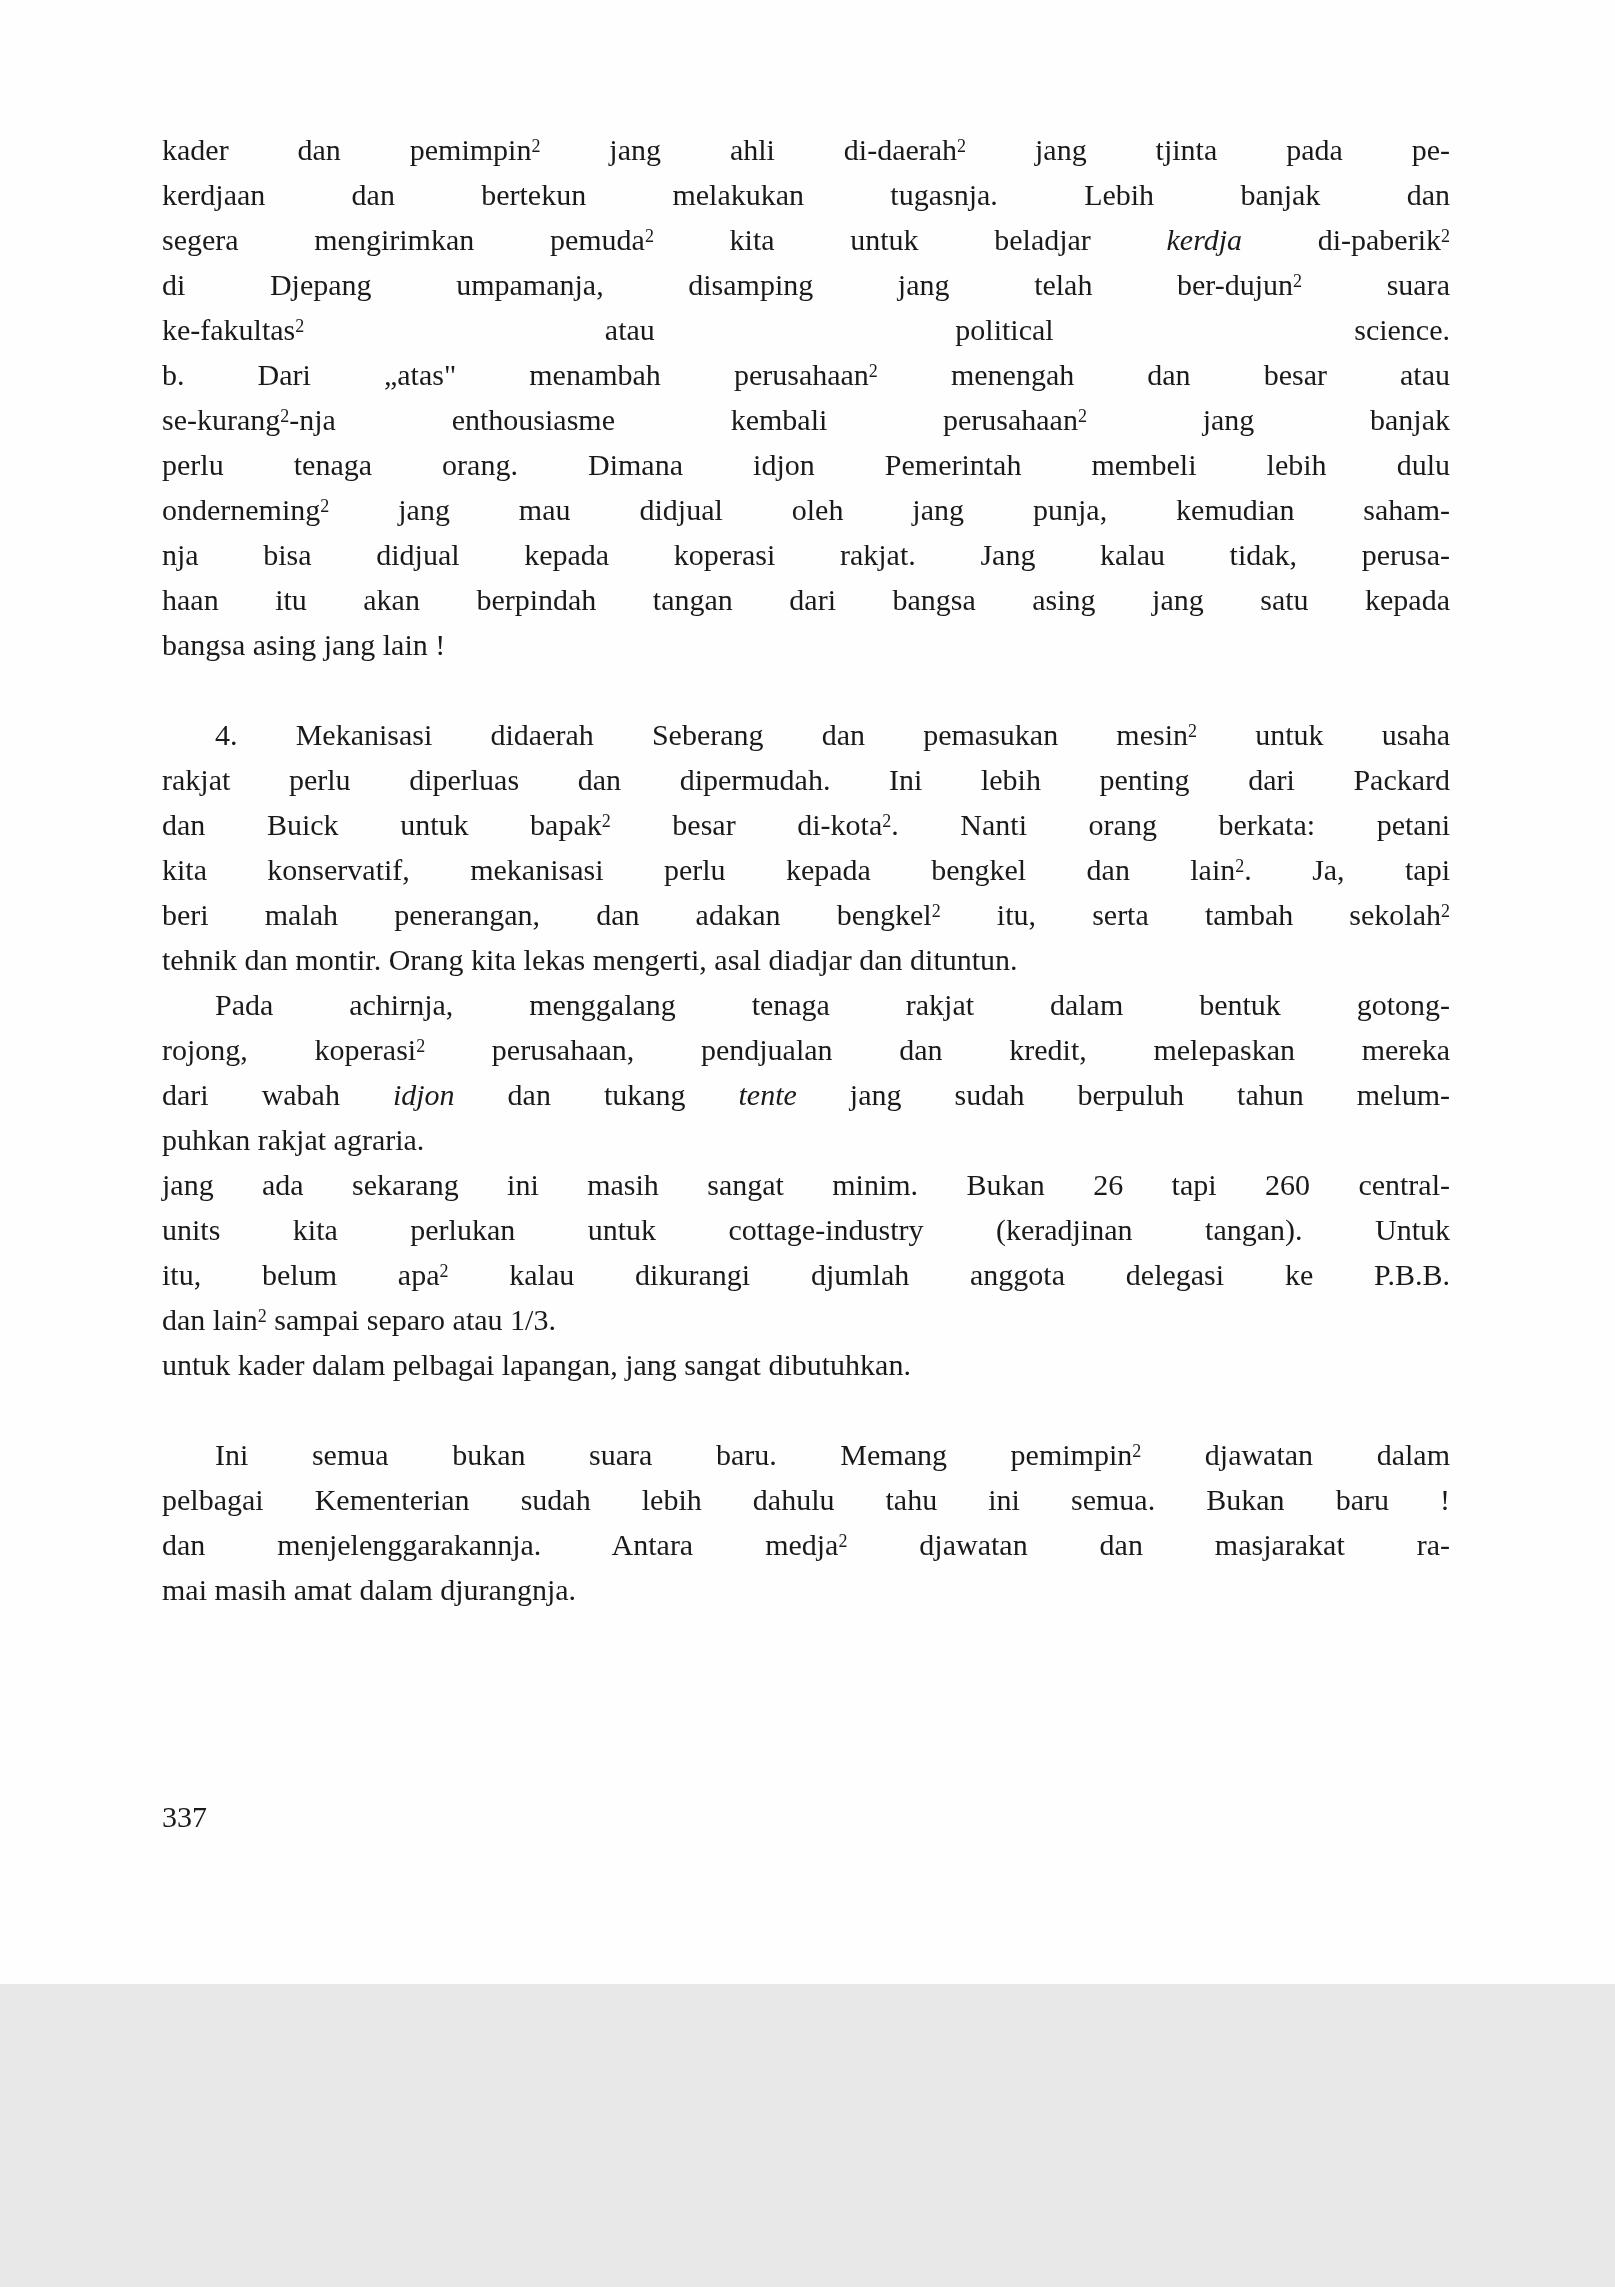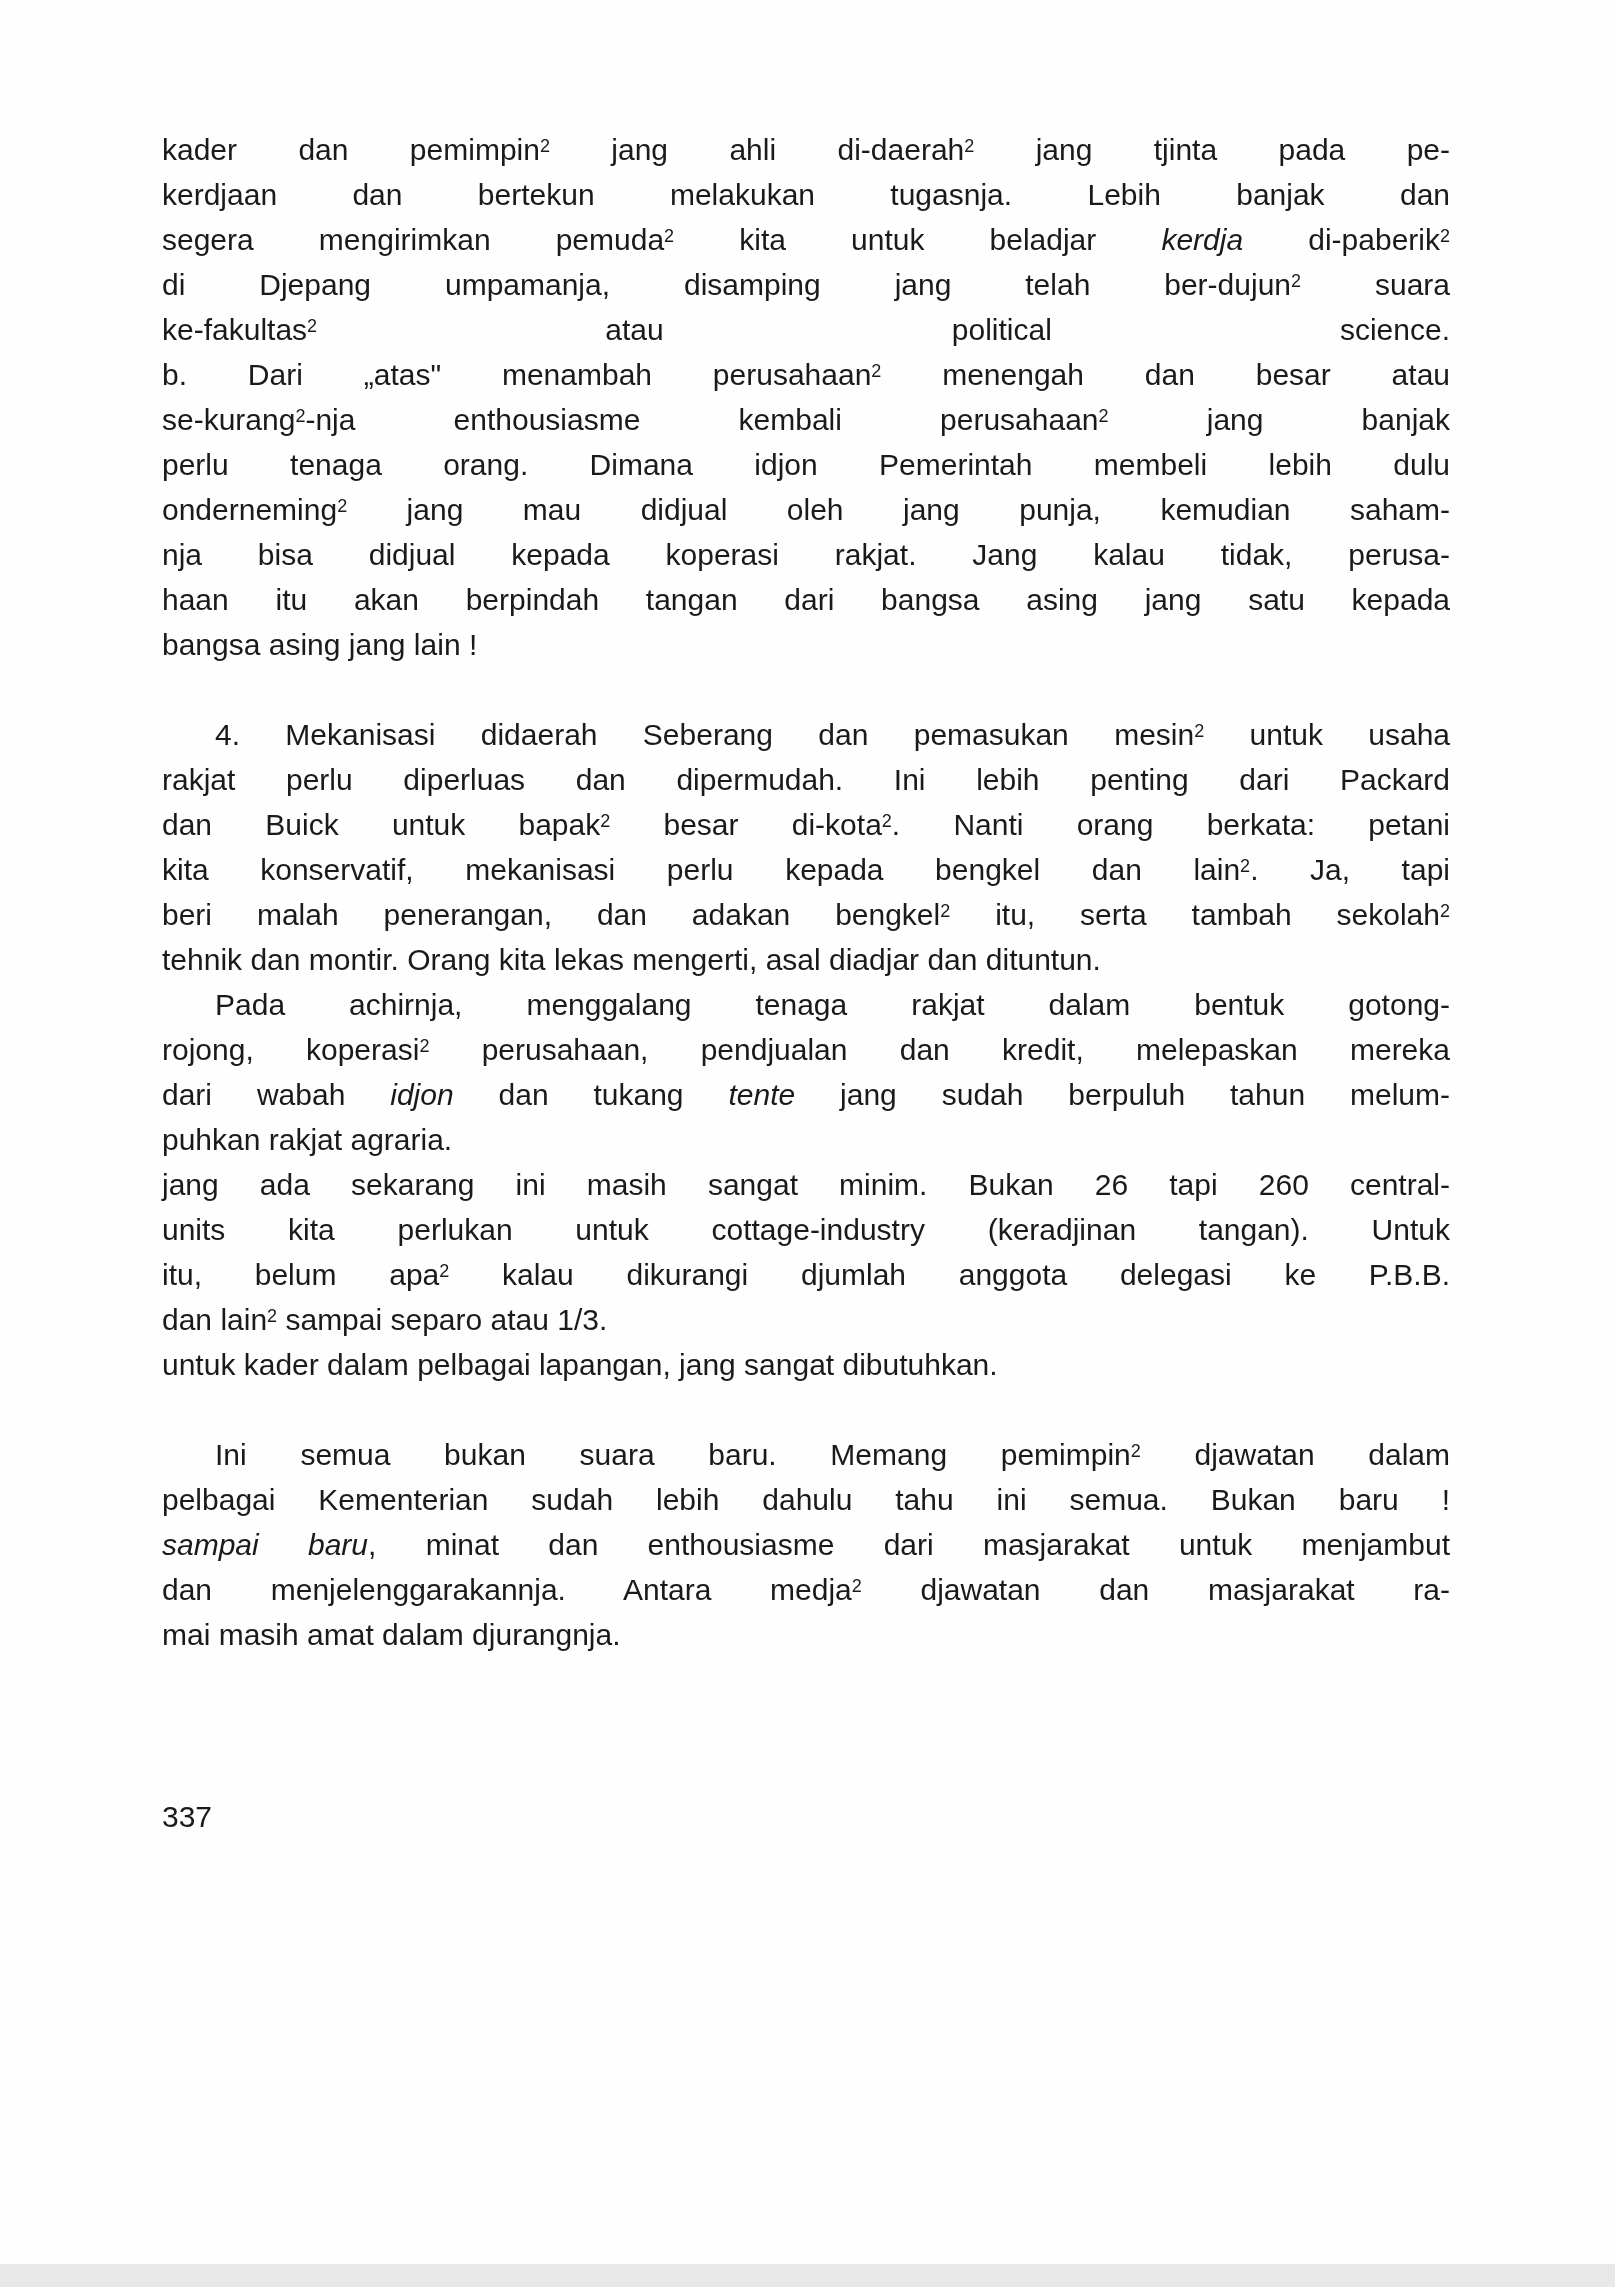--- a/index.html
+++ b/index.html
@@ -3,24 +3,24 @@
 <meta charset="utf-8">
 <style>
   html, body {
     margin: 0;
     padding: 0;
     background: #e8e8e8;
   }
   .page {
     position: relative;
     width: 1615px;
-    height: 2264px;
+    height: 1984px;
     background: var(--paper, #fefefe);
     color: var(--ink, #1a1a1a);
-    font-family: Liberation Sans, sans-serif;
+    font-family: Liberation Serif, serif;
     overflow: hidden;
   }
   .text-block {
     position: absolute;
     left: 162px;
     top: 127px;
     width: 1288px;
     font-size: 30px;
     line-height: 45px;
   }
@@ -89,20 +89,19 @@
         <div class="line"><span>units kita perlukan untuk cottage-industry (keradjinan tangan). Untuk</span></div>
         <div class="line"><span>itu, belum apa</span><sup class="sup">2</sup><span> kalau dikurangi djumlah anggota delegasi ke P.B.B.</span></div>
         <div class="line"><span>dan lain</span><sup class="sup">2</sup><span> sampai separo atau 1/3.</span></div>
       </div>
       <div class="para last-left">
         <div class="line"><span>untuk kader dalam pelbagai lapangan, jang sangat dibutuhkan.</span></div>
       </div>
       <div class="para space-before last-left">
         <div class="line indent"><span>Ini semua bukan suara baru. Memang pemimpin</span><sup class="sup">2</sup><span> djawatan dalam</span></div>
         <div class="line"><span>pelbagai Kementerian sudah lebih dahulu tahu ini semua. Bukan baru !</span></div>
-        <div class="line"><em>sampai baru</em><span>, minat dan enthousiasme dari masjarakat untuk menjambut</span></div>
         <div class="line"><span>dan menjelenggarakannja. Antara medja</span><sup class="sup">2</sup><span> djawatan dan masjarakat ra-</span></div>
         <div class="line"><span>mai masih amat dalam djurangnja.</span></div>
       </div>
     </div>
   <div class="page-number">337</div>
 </div>
 
 
 </body></html>

